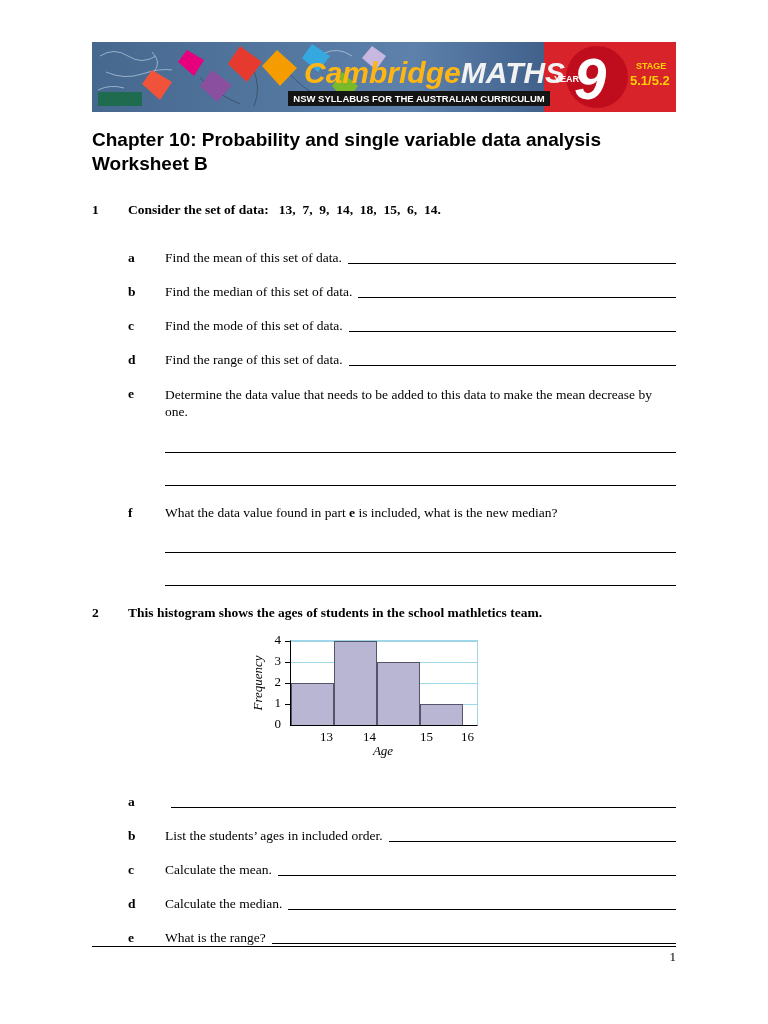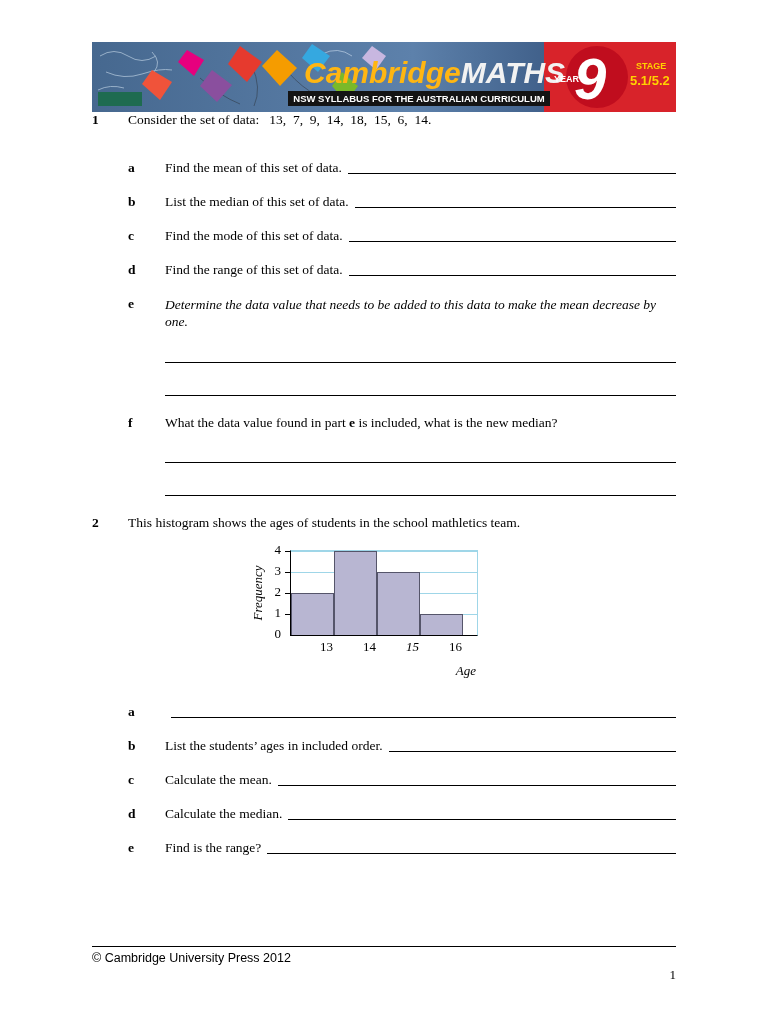--- a/index.html
+++ b/index.html
@@ -14,51 +14,51 @@
 
   
   .doc-title {
     font-family:"Liberation Sans", sans-serif; font-weight:bold;
     font-size:19px; line-height:24px; margin:16px 0 26px 0;
   }
 
   
   .q-row { display:flex; margin-bottom:33px; font-size:13.5px; line-height:15px; }
   .q-num { width:36px; font-weight:bold; flex:0 0 36px; }
-  .q-prompt { flex:1; }
+  .q-prompt { flex:1;font-weight:bold; }
   .preserve { white-space:pre-wrap; }
 
   .part-row { display:flex; margin-left:36px; margin-bottom:19px; font-size:13.5px; line-height:15px; }
   .part-letter { width:37px; flex:0 0 37px; font-weight:bold; }
   .part-body { flex:1; min-width:0; }
   .part-body.inline { display:flex; }
   .part-body.inline .part-text { white-space:nowrap; }
   .blank-inline { flex:1; border-bottom:1px solid #000; margin-left:6px; margin-bottom:1px; }
   .blank-full { border-bottom:1px solid #000; height:0; margin-top:32px; }
-  .part-text .wrap { line-height:17px; display:block; max-width:510px;font-style:italic; }
+  .part-text .wrap { line-height:17px; display:block; max-width:510px; }
 
   .q2-section { margin-top:18px; }
   .q2-section .q-row { margin-bottom:14px; }
 
   
   .chart { position:relative; width:290px; height:132px; margin:8px 0 28px 152px; font-size:13px; }
   .plot-area {
     position:absolute; left:46px; top:6px; width:186px; height:84px;
     border-left:1.5px solid #000; border-bottom:1.5px solid #000;
     border-top:1px solid #9fd6e8; border-right:1px solid #9fd6e8;
   }
   .gridline { position:absolute; left:0; width:100%; height:1px; background:#9fd6e8; z-index:1; }
   .bar { position:absolute; bottom:0; background:#b8b6d2; border:1px solid #55556a; border-bottom:none; box-sizing:border-box; z-index:2; }
   .tickmark { position:absolute; left:-6px; width:5px; height:1.5px; background:#000; z-index:3; }
   .yticks { position:absolute; left:22px; top:6px; width:18px; height:84px; }
   .ytick { position:absolute; right:3px; line-height:14px; }
   .xticks { position:absolute; left:46px; top:96px; width:186px; height:15px; }
   .xtick { position:absolute; text-align:right; line-height:14px; }
   .freq-label { position:absolute; left:-28px; top:41px; width:84px; text-align:center; font-style:italic; transform:rotate(-90deg); }
-  .age-label { position:absolute; left:46px; top:119px; width:186px; text-align:right; font-style:italic; }
+  .age-label { position:absolute; left:46px; top:109px; width:186px; text-align:center; font-style:italic; }
 
   
   .footer { position:absolute; left:92px; top:946px; width:584px; border-top:1px solid #000; }
   .copyright { font-family:"Liberation Sans", sans-serif; font-size:12.5px; margin-top:4px; }
   .page-number { text-align:right; font-size:13px; margin-top:2px; }
 </style>
 </head>
 <body>
 
 <div class="page">
@@ -110,39 +110,43 @@
           <tspan fill="#ffb612">Cambridge</tspan><tspan fill="#f2f2f2">MATHS</tspan>
         </text>
 
         <text x="462" y="40" fill="#ffffff" font-family="Liberation Sans, sans-serif" font-size="9" font-weight="bold">YEAR</text>
         <text x="482" y="57" fill="#ffffff" font-family="Liberation Sans, sans-serif" font-size="58" font-weight="bold" font-style="italic">9</text>
         <text x="544" y="27" fill="#ffd200" font-family="Liberation Sans, sans-serif" font-size="9" font-weight="bold">STAGE</text>
         <text x="538" y="43" fill="#ffd200" font-family="Liberation Sans, sans-serif" font-size="13" font-weight="bold">5.1/5.2</text>
       </svg>
     </div>
 
+    <div class="doc-title">
+      <span>Chapter 10: Probability and single variable data analysis</span><br>
+      <span>Worksheet B</span>
+    </div>
 
     <div>
       <div class="q-row">
         <span class="q-num">1</span>
         <span class="q-prompt preserve">Consider the set of data:   13,  7,  9,  14,  18,  15,  6,  14.</span>
       </div>
 
       <div class="part-row">
         <span class="part-letter">a</span>
         <div class="part-body inline">
           <span class="part-text">Find the mean of this set of data.</span>
           <span class="blank-inline"></span>
         </div>
       </div>
 
       <div class="part-row">
         <span class="part-letter">b</span>
         <div class="part-body inline">
-          <span class="part-text">List the median of this set of data.</span>
+          <span class="part-text">Find the median of this set of data.</span>
           <span class="blank-inline"></span>
         </div>
       </div>
 
       <div class="part-row">
         <span class="part-letter">c</span>
         <div class="part-body inline">
           <span class="part-text">Find the mode of this set of data.</span>
           <span class="blank-inline"></span>
         </div>
@@ -200,22 +204,22 @@
             <div class="gridline" style="bottom: 83px; background: rgb(159, 214, 232);"></div>
             <div class="tickmark" style="bottom: 83px;"></div>
             <div class="bar" style="left: 0px; width: 43px; height: 42px; background: rgb(184, 182, 210);"></div>
             <div class="bar" style="left: 43px; width: 43px; height: 84px; background: rgb(184, 182, 210);"></div>
             <div class="bar" style="left: 86px; width: 43px; height: 63px; background: rgb(184, 182, 210);"></div>
             <div class="bar" style="left: 129px; width: 43px; height: 21px; background: rgb(184, 182, 210);"></div>
           </div>
         <div class="xticks">
             <div class="xtick" style="left: 0px; width: 43px;">13</div>
             <div class="xtick" style="left: 43px; width: 43px; font-family: Liberation Serif, serif;">14</div>
-            <div class="xtick" style="left: 86px; width: 43px; font-style: italic;">15</div>
-            <div class="xtick" style="left: 129px; width: 43px;">16</div>
+            <div class="xtick" style="left: 100px; width: 43px;">15</div>
+            <div class="xtick" style="left: 141px; width: 43px;">16</div>
           </div>
         <div class="age-label">Age</div>
       </div>
 
       <div class="part-row">
         <span class="part-letter">a</span>
         <div class="part-body inline">
           <span class="blank-inline"></span>
         </div>
       </div>
@@ -240,24 +244,23 @@
         <span class="part-letter">d</span>
         <div class="part-body inline">
           <span class="part-text">Calculate the median.</span>
           <span class="blank-inline"></span>
         </div>
       </div>
 
       <div class="part-row">
         <span class="part-letter">e</span>
         <div class="part-body inline">
-          <span class="part-text">Find is the range?</span>
+          <span class="part-text">What is the range?</span>
           <span class="blank-inline"></span>
         </div>
       </div>
     </div>
   </div>
 
   <div class="footer">
-    <div class="copyright">© Cambridge University Press 2012</div>
     <div class="page-number">1</div>
   </div>
 </div>
 
 </body></html>

